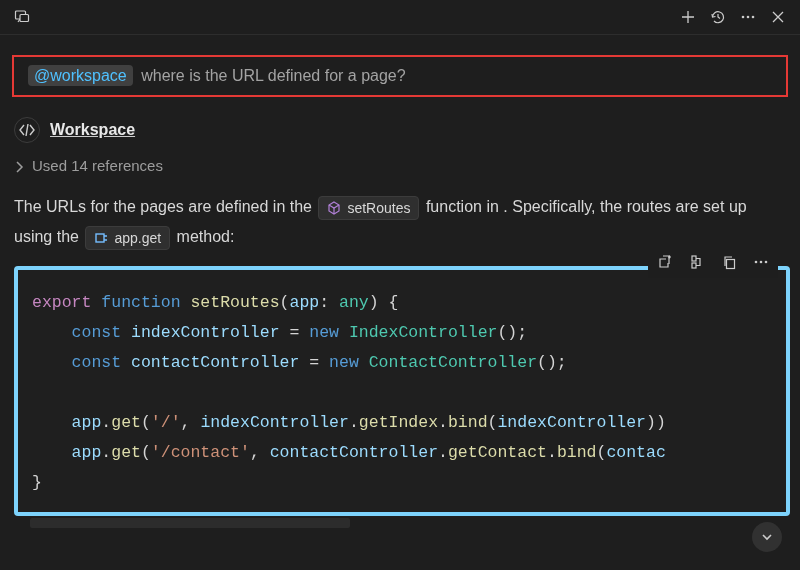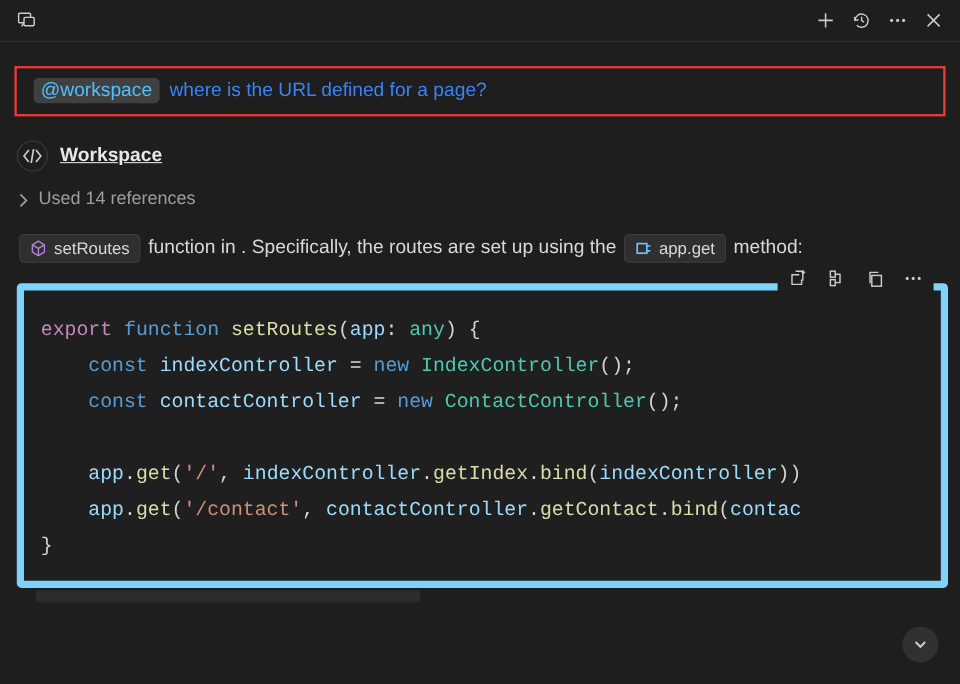--- a/index.html
+++ b/index.html
@@ -38,21 +38,21 @@
     padding: 10px 14px;
     margin: 8px 2px 20px 2px;
     font-size: 16px;
   }
   .pill-workspace {
     background: #404040;
     color: #4fc1ff;
     padding: 2px 6px;
     border-radius: 4px;
   }
-  .user-q { color: #3b82f6; margin-left: 4px; }
+  .user-q { color: #a3a3a3; margin-left: 4px; }
 
   .agent-header {
     display: flex; align-items: center; gap: 10px;
     margin: 10px 4px 14px 4px;
     text-decoration: underline;
   }
   .code-slash {
     width: 26px; height: 26px;
     display: flex; align-items: center; justify-content: center;
     color: #cccccc;
@@ -96,21 +96,21 @@
   .code-toolbar {
     position: absolute;
     top: -20px; right: 12px;
     display: flex; gap: 2px;
     background: #1e1e1e;
     padding: 2px;
   }
   .code-toolbar .icon-btn { width: 30px; height: 28px; }
   pre.code {
     background: #1f1f1f;
-    border: 6px solid #7dd3fc;
+    border: 4px solid #7dd3fc;
     border-radius: 4px;
     padding: 18px 14px 14px 14px;
     font-family: Consolas, "Courier New", monospace;
     font-size: 16.5px;
     line-height: 30px;
     overflow-x: auto;
     white-space: pre;
     color: #d4d4d4;
   }
   .tok-kw { color: #c586c0; }
@@ -203,20 +203,21 @@
   </div>
 
   <div class="refs">
     <svg width="10" height="14" viewBox="0 0 10 14" stroke="currentColor" stroke-width="1.5" fill="none">
         <path d="M3 2 L8 7 L3 12"></path>
       </svg>
     <span>Used 14 references</span>
   </div>
 
   <div class="answer">
+    <span>The URLs for the pages are defined in the</span>
     <span class="inline-chip">
       <span class="chip-icon">
         <svg width="14" height="14" viewBox="0 0 14 14" fill="none" stroke="#b180d7" stroke-width="1.2">
             <path d="M7 1 L12 4 L12 10 L7 13 L2 10 L2 4 Z"></path>
             <path d="M2 4 L7 7 L12 4"></path>
             <path d="M7 7 V13"></path>
           </svg>
       </span>
       <span>setRoutes</span>
     </span>

